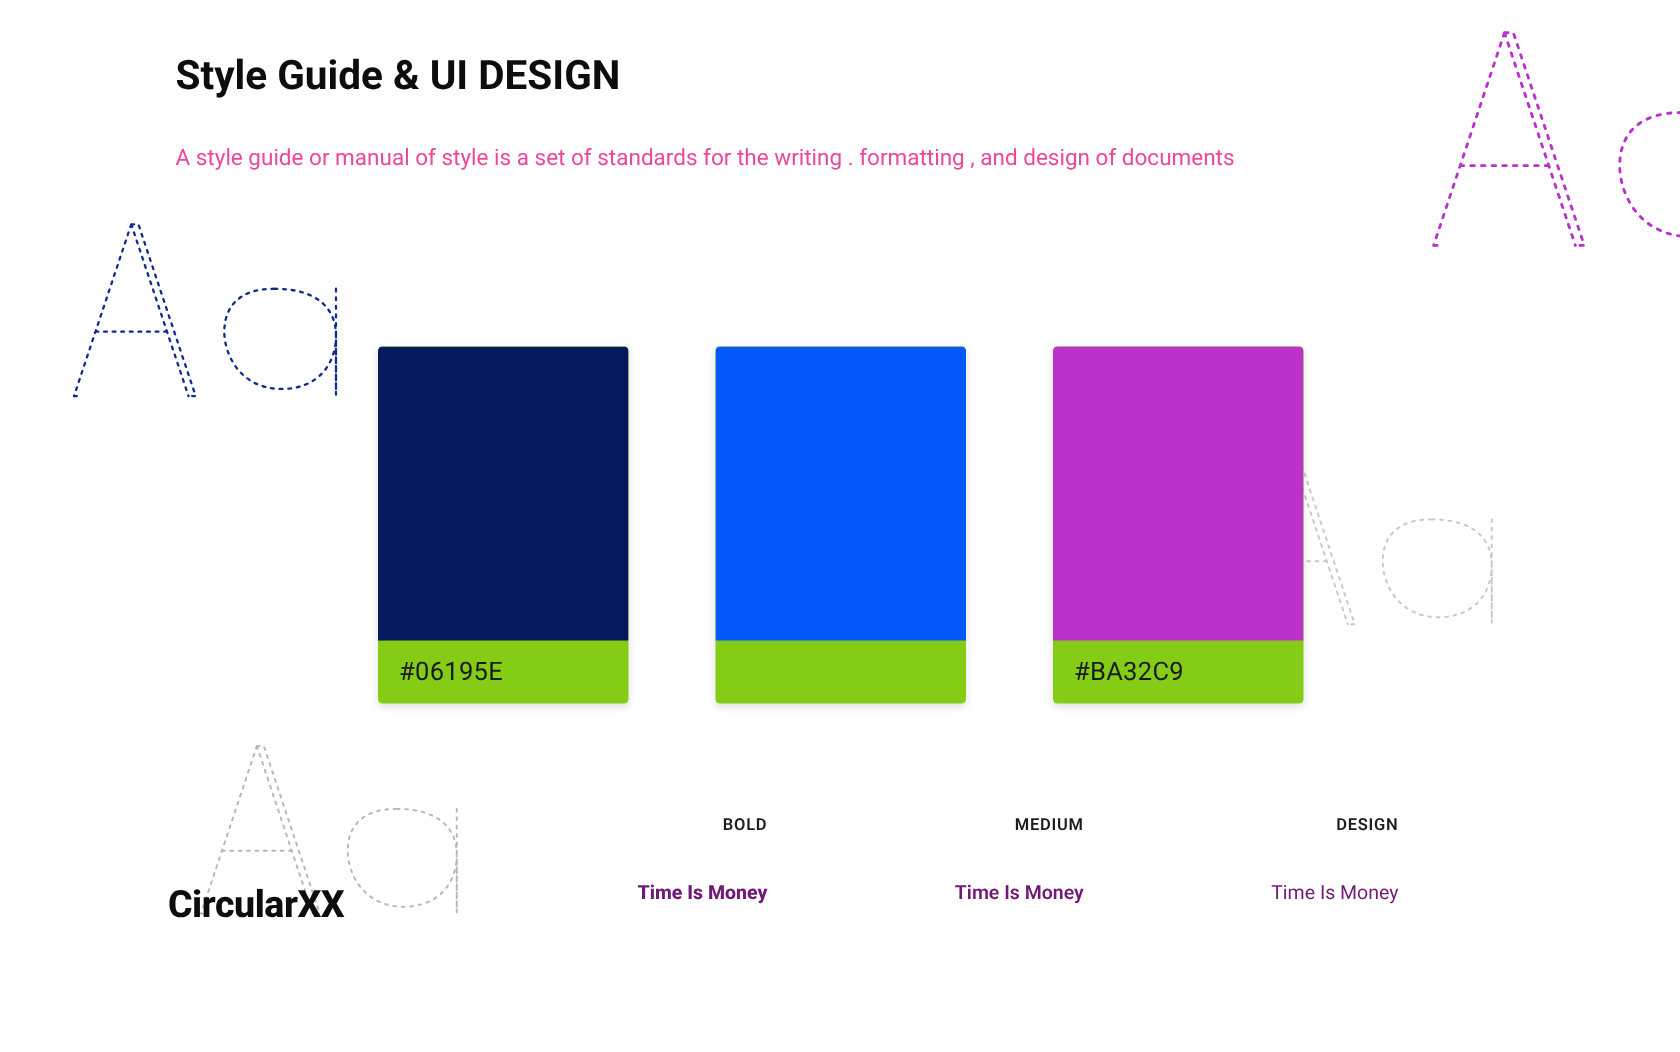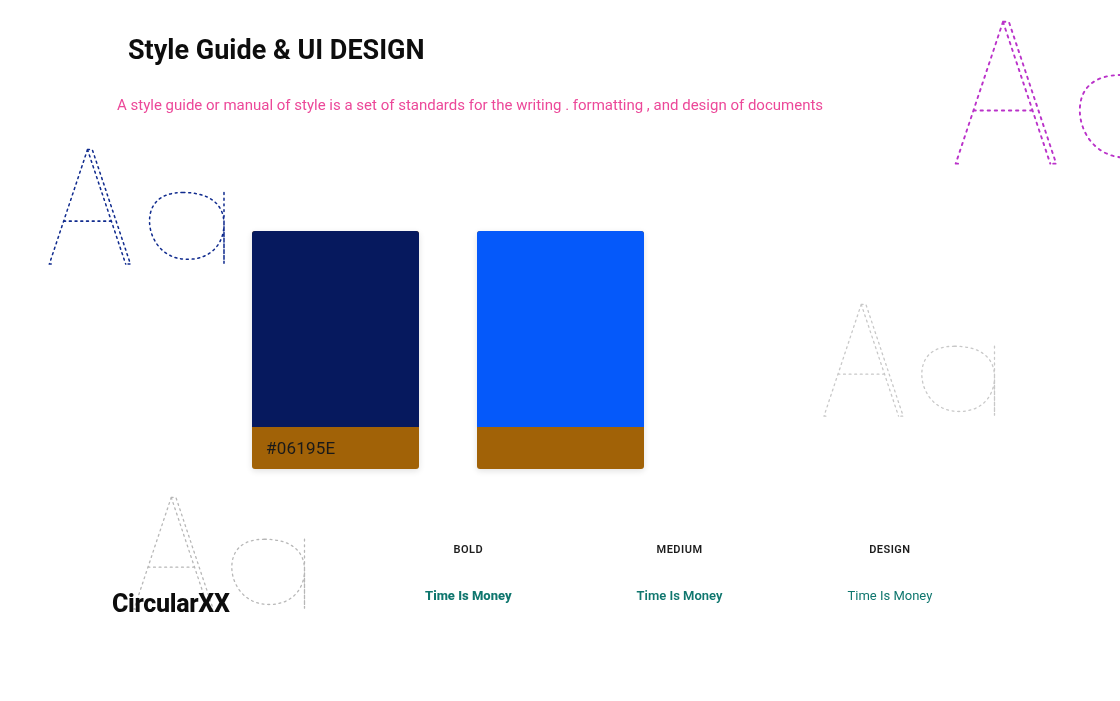--- a/index.html
+++ b/index.html
@@ -11,42 +11,41 @@
       position: relative;
       overflow: hidden;
     }
     .page-title {
       position: absolute;
       left: 117px;
       top: 34px;
       font-size: 27px;
       font-weight: 700;
       color: #0d0d0d;
-      margin-left: 11px;
     }
     .page-subtitle {
       position: absolute;
       left: 117px;
       top: 96px;
       font-size: 15px;
       color: #ec4899;
       font-weight: 400;
     }
     .swatches {
       position: absolute;
       left: 252px;
       top: 231px;
       display: flex;
       gap: 58px;
     }
     .swatch {
       width: 167px;
       border-radius: 3px;
       box-shadow: 0 2px 6px rgba(0,0,0,0.12);
-      background: #a16207;
+      background: #84cc16;
       overflow: hidden;
     }
     .swatch-color { height: 196px; }
     .swatch-label {
       height: 42px;
       display: flex;
       align-items: center;
       padding-left: 14px;
       font-size: 17px;
       color: #1a1a1a;
@@ -62,29 +61,29 @@
       color: #0d0d0d;
       letter-spacing: -0.3px;
     }
     .weights {
       position: absolute;
       left: 425px;
       top: 543px;
       display: flex;
       gap: 125px;
     }
-    .weight-block { text-align: center; }
+    .weight-block { text-align: right; }
     .weight-title {
       font-size: 11px;
       letter-spacing: 0.5px;
       color: #1d1d1d;
       margin-bottom: 12px;
       font-weight: 600;
     }
-    .weight-sample { font-size: 13px; color: #0f766e; margin-top: 32px; }
+    .weight-sample { font-size: 13px; color: #701a75; margin-top: 32px; }
     .w-bold .weight-sample { font-weight: 800; }
     .w-medium .weight-sample { font-weight: 600; }
     .w-regular .weight-sample { font-weight: 400; }
     .aa-decor { position: absolute; pointer-events: none; }
     .aa-1 { left: 35px; top: 140px; width: 210px; }
     .aa-2 { left: 120px; top: 488px; width: 205px; }
     .aa-3 { left: 810px; top: 295px; width: 205px; }
     .aa-4 { left: 938px; top: 10px; width: 260px; }
     .aa-decor svg { width: 100%; height: auto; display: block; }
   </style>
@@ -131,20 +130,24 @@
 </div>
 
 <div class="swatches">
   <div class="swatch">
     <div class="swatch-color" style="background:#06195E"></div>
     <div class="swatch-label">#06195E</div>
   </div>
   <div class="swatch">
     <div class="swatch-color" style="background:#0559FA"></div>
   </div>
+  <div class="swatch">
+    <div class="swatch-color" style="background:#BA32C9"></div>
+    <div class="swatch-label">#BA32C9</div>
+  </div>
 </div>
 
 <div class="font-name">CircularXX</div>
 
 <div class="weights">
   <div class="weight-block w-bold">
     <div class="weight-title">BOLD</div>
     <div class="weight-sample">Time Is Money</div>
   </div>
   <div class="weight-block w-medium">

